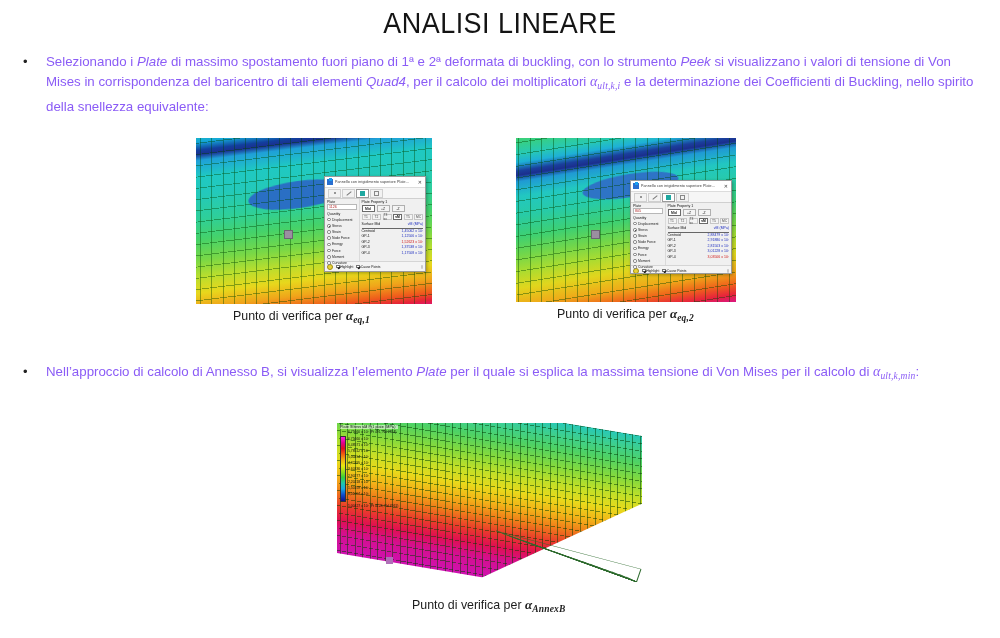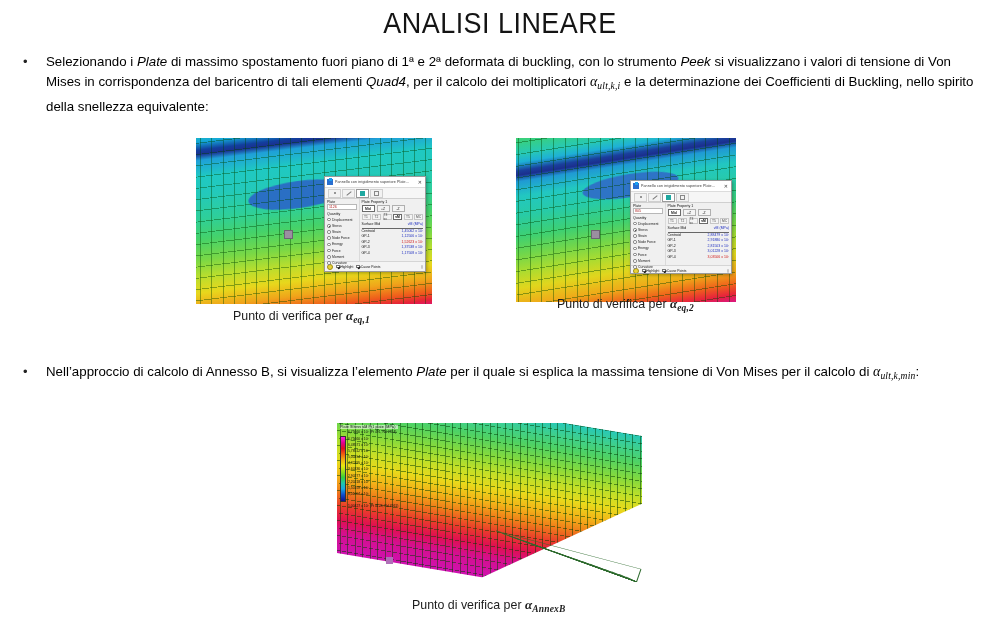--- a/index.html
+++ b/index.html
@@ -30,21 +30,21 @@
   .bullet-block { display:flex; margin:12px 0 0 0; padding:0 22px 0 20px; }
   .bullet-dot {
     width:26px; flex:0 0 26px;
     font-size:13px; line-height:20px; color:#222; text-align:left;
     padding-left:3px;
   }
   .bullet-text {
     flex:1 1 auto;
     font-size:13.3px;
     line-height:20.5px;
-    color:#000000;
+    color:#8b5cf6;
     text-align:left;
   }
   .bullet-text i { font-style:italic; }
   .mathvar { font-family:"Liberation Serif", serif; font-style:italic; font-size:14px; }
   .sub { font-size:9.5px; vertical-align:-0.28em; font-family:"Liberation Serif", serif; font-style:italic; letter-spacing:0.2px;}
 
   
   .fig-row { position:relative; width:100%; height:200px; margin-top:21px; }
 
   .fem-fig { position:absolute; overflow:hidden; background:#fff; }
@@ -177,21 +177,21 @@
   .cbx .bx:after{content:"";position:absolute;left:0.8px;top:0.3px;width:1.4px;height:2.2px;border:solid #111;border-width:0 0.6px 0.6px 0;transform:rotate(40deg);}
   .cbx span { font-size:3.3px;color:#111;white-space:nowrap; }
   .grip { margin-left:auto; font-size:4px; color:#888; }
 
   
   .cap {
     position:absolute; font-size:12.4px; color:#1c1c1c; white-space:nowrap;
     font-family:"Liberation Sans", sans-serif;
   }
   #cap1 { left:233px; top:170px; }
-  #cap2 { left:557px; top:158px; }
+  #cap2 { left:557px; top:168px; }
   #cap3 { left:412px; top:597px; }
   .cap .mathvar { font-size:13px; }
 
   
   #fig3 {
     position:absolute; left:337px; top:423px; width:305px; height:168px;
     overflow:hidden; background:#fff;
   }
   .f3-plate {
     position:absolute; left:0; top:0; width:100%; height:100%;

